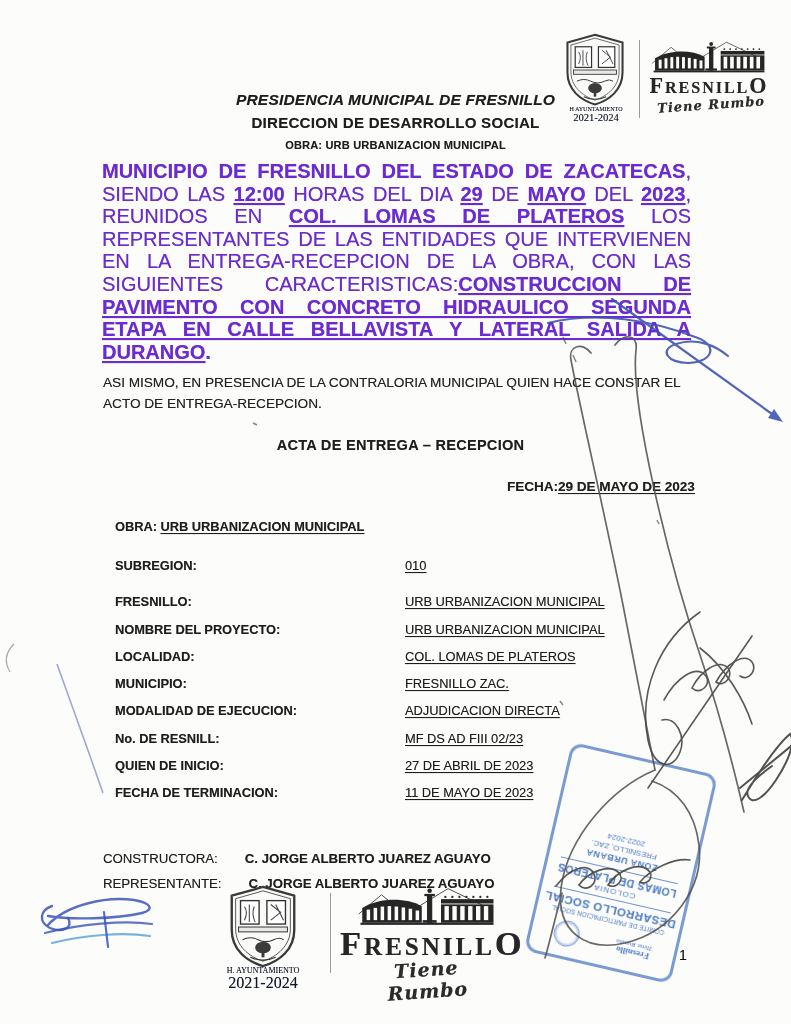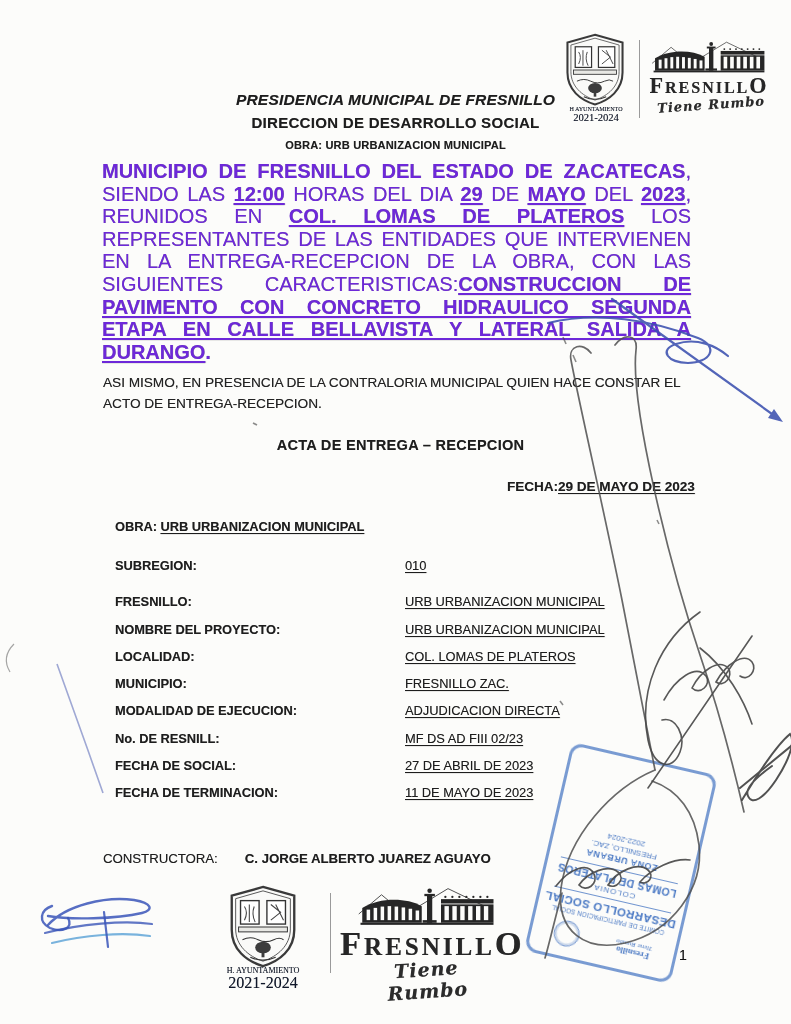--- a/index.html
+++ b/index.html
@@ -185,29 +185,30 @@
     </div>
   <div class="abs frow" style="top:703px">
       <span class="flabel">MODALIDAD DE EJECUCION:</span>
       <span class="fvalue">ADJUDICACION DIRECTA</span>
     </div>
   <div class="abs frow" style="top:731px">
       <span class="flabel">No. DE RESNILL:</span>
       <span class="fvalue">MF DS AD FIII 02/23</span>
     </div>
   <div class="abs frow" style="top:758px">
-      <span class="flabel">FECHA DE SOCIAL:</span>
+      <span class="flabel">QUIEN DE INICIO:</span>
       <span class="fvalue">27 DE ABRIL DE 2023</span>
     </div>
   <div class="abs frow" style="top:785px">
       <span class="flabel">FECHA DE TERMINACION:</span>
       <span class="fvalue">11 DE MAYO DE 2023</span>
     </div>
 
   <div class="abs erow" style="top:851px;left:103px"><span class="lab">CONSTRUCTORA:</span><span class="val">C. JORGE ALBERTO JUAREZ AGUAYO</span></div>
+  <div class="abs erow" style="top:876px;left:103px"><span class="lab">REPRESENTANTE:</span><span class="val">C. JORGE ALBERTO JUAREZ AGUAYO</span></div>
 
   <svg class="abs" style="top:885px;left:228px;width:70px;height:84px">
       <use href="#sym-shield"></use>
     </svg>
   <div class="abs crest-cap" style="top:967px;left:213px;width:100px">
     <div style="font-size:8px">H. AYUNTAMIENTO</div>
     <div style="font-size:16px">2021-2024</div>
   </div>
   <div class="abs vdiv" style="top:893px;left:330px;height:80px"></div>
   <svg class="abs" style="top:886px;left:352px;width:150px;height:42px">

